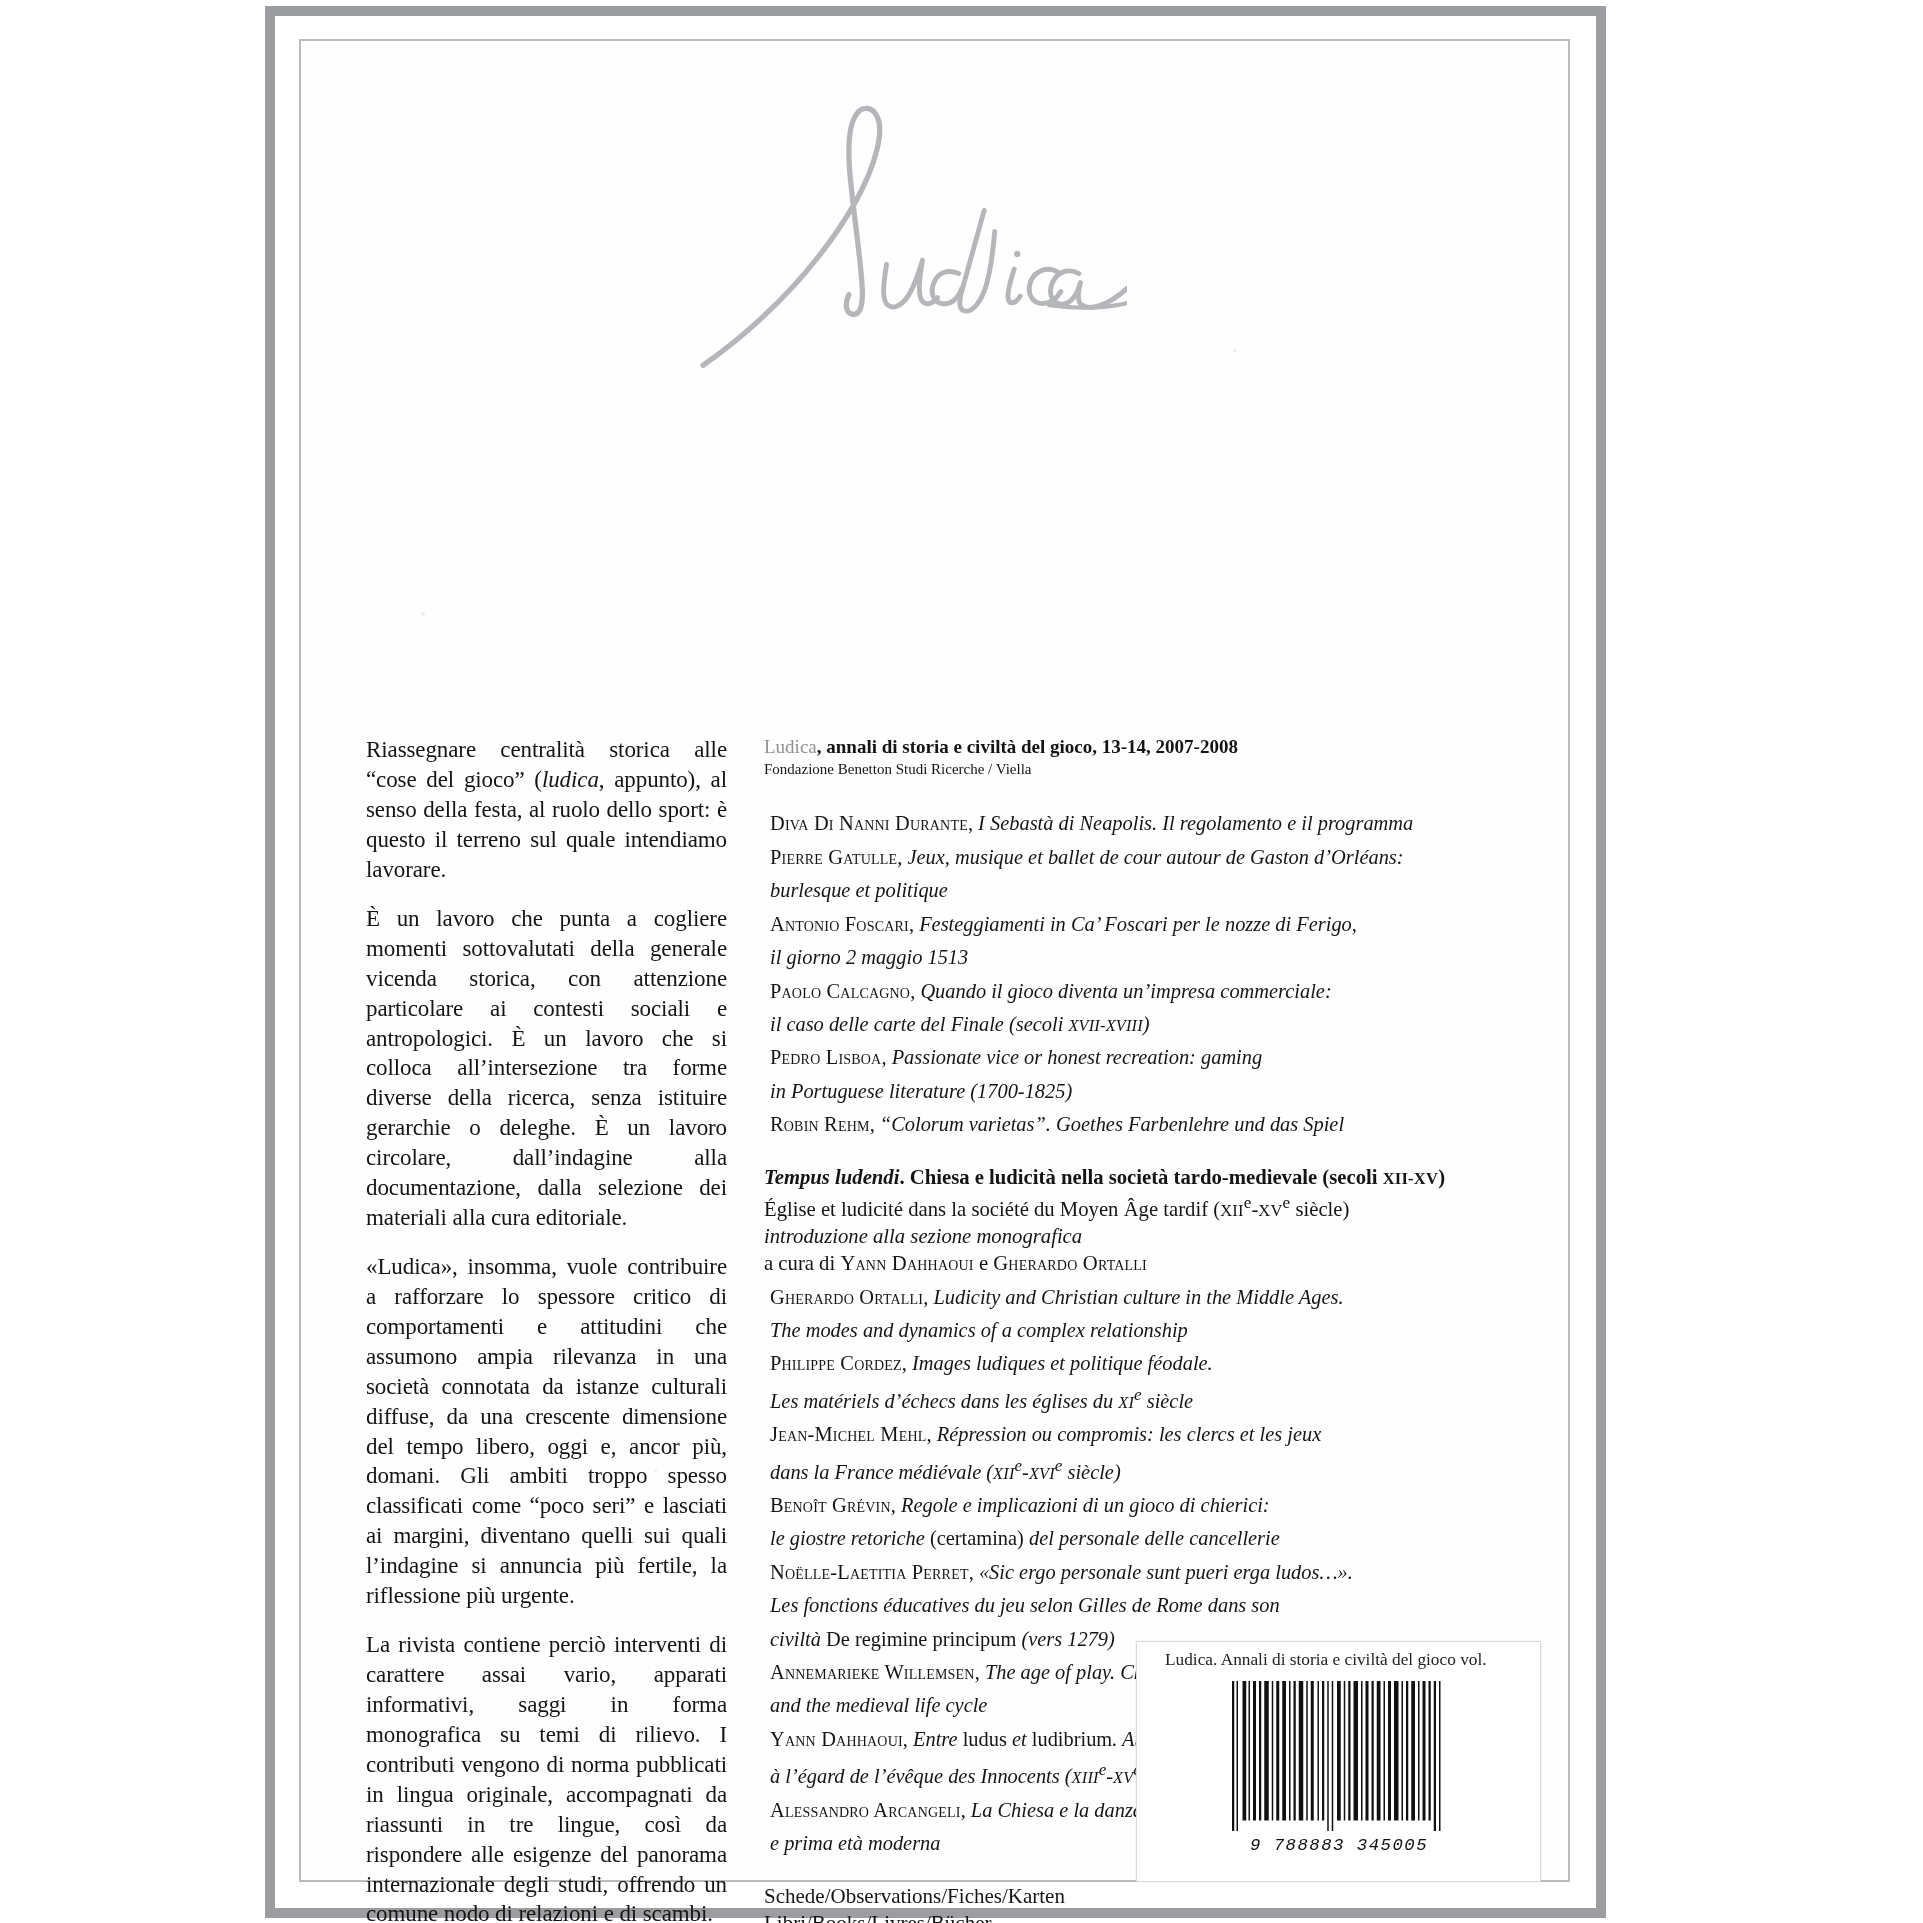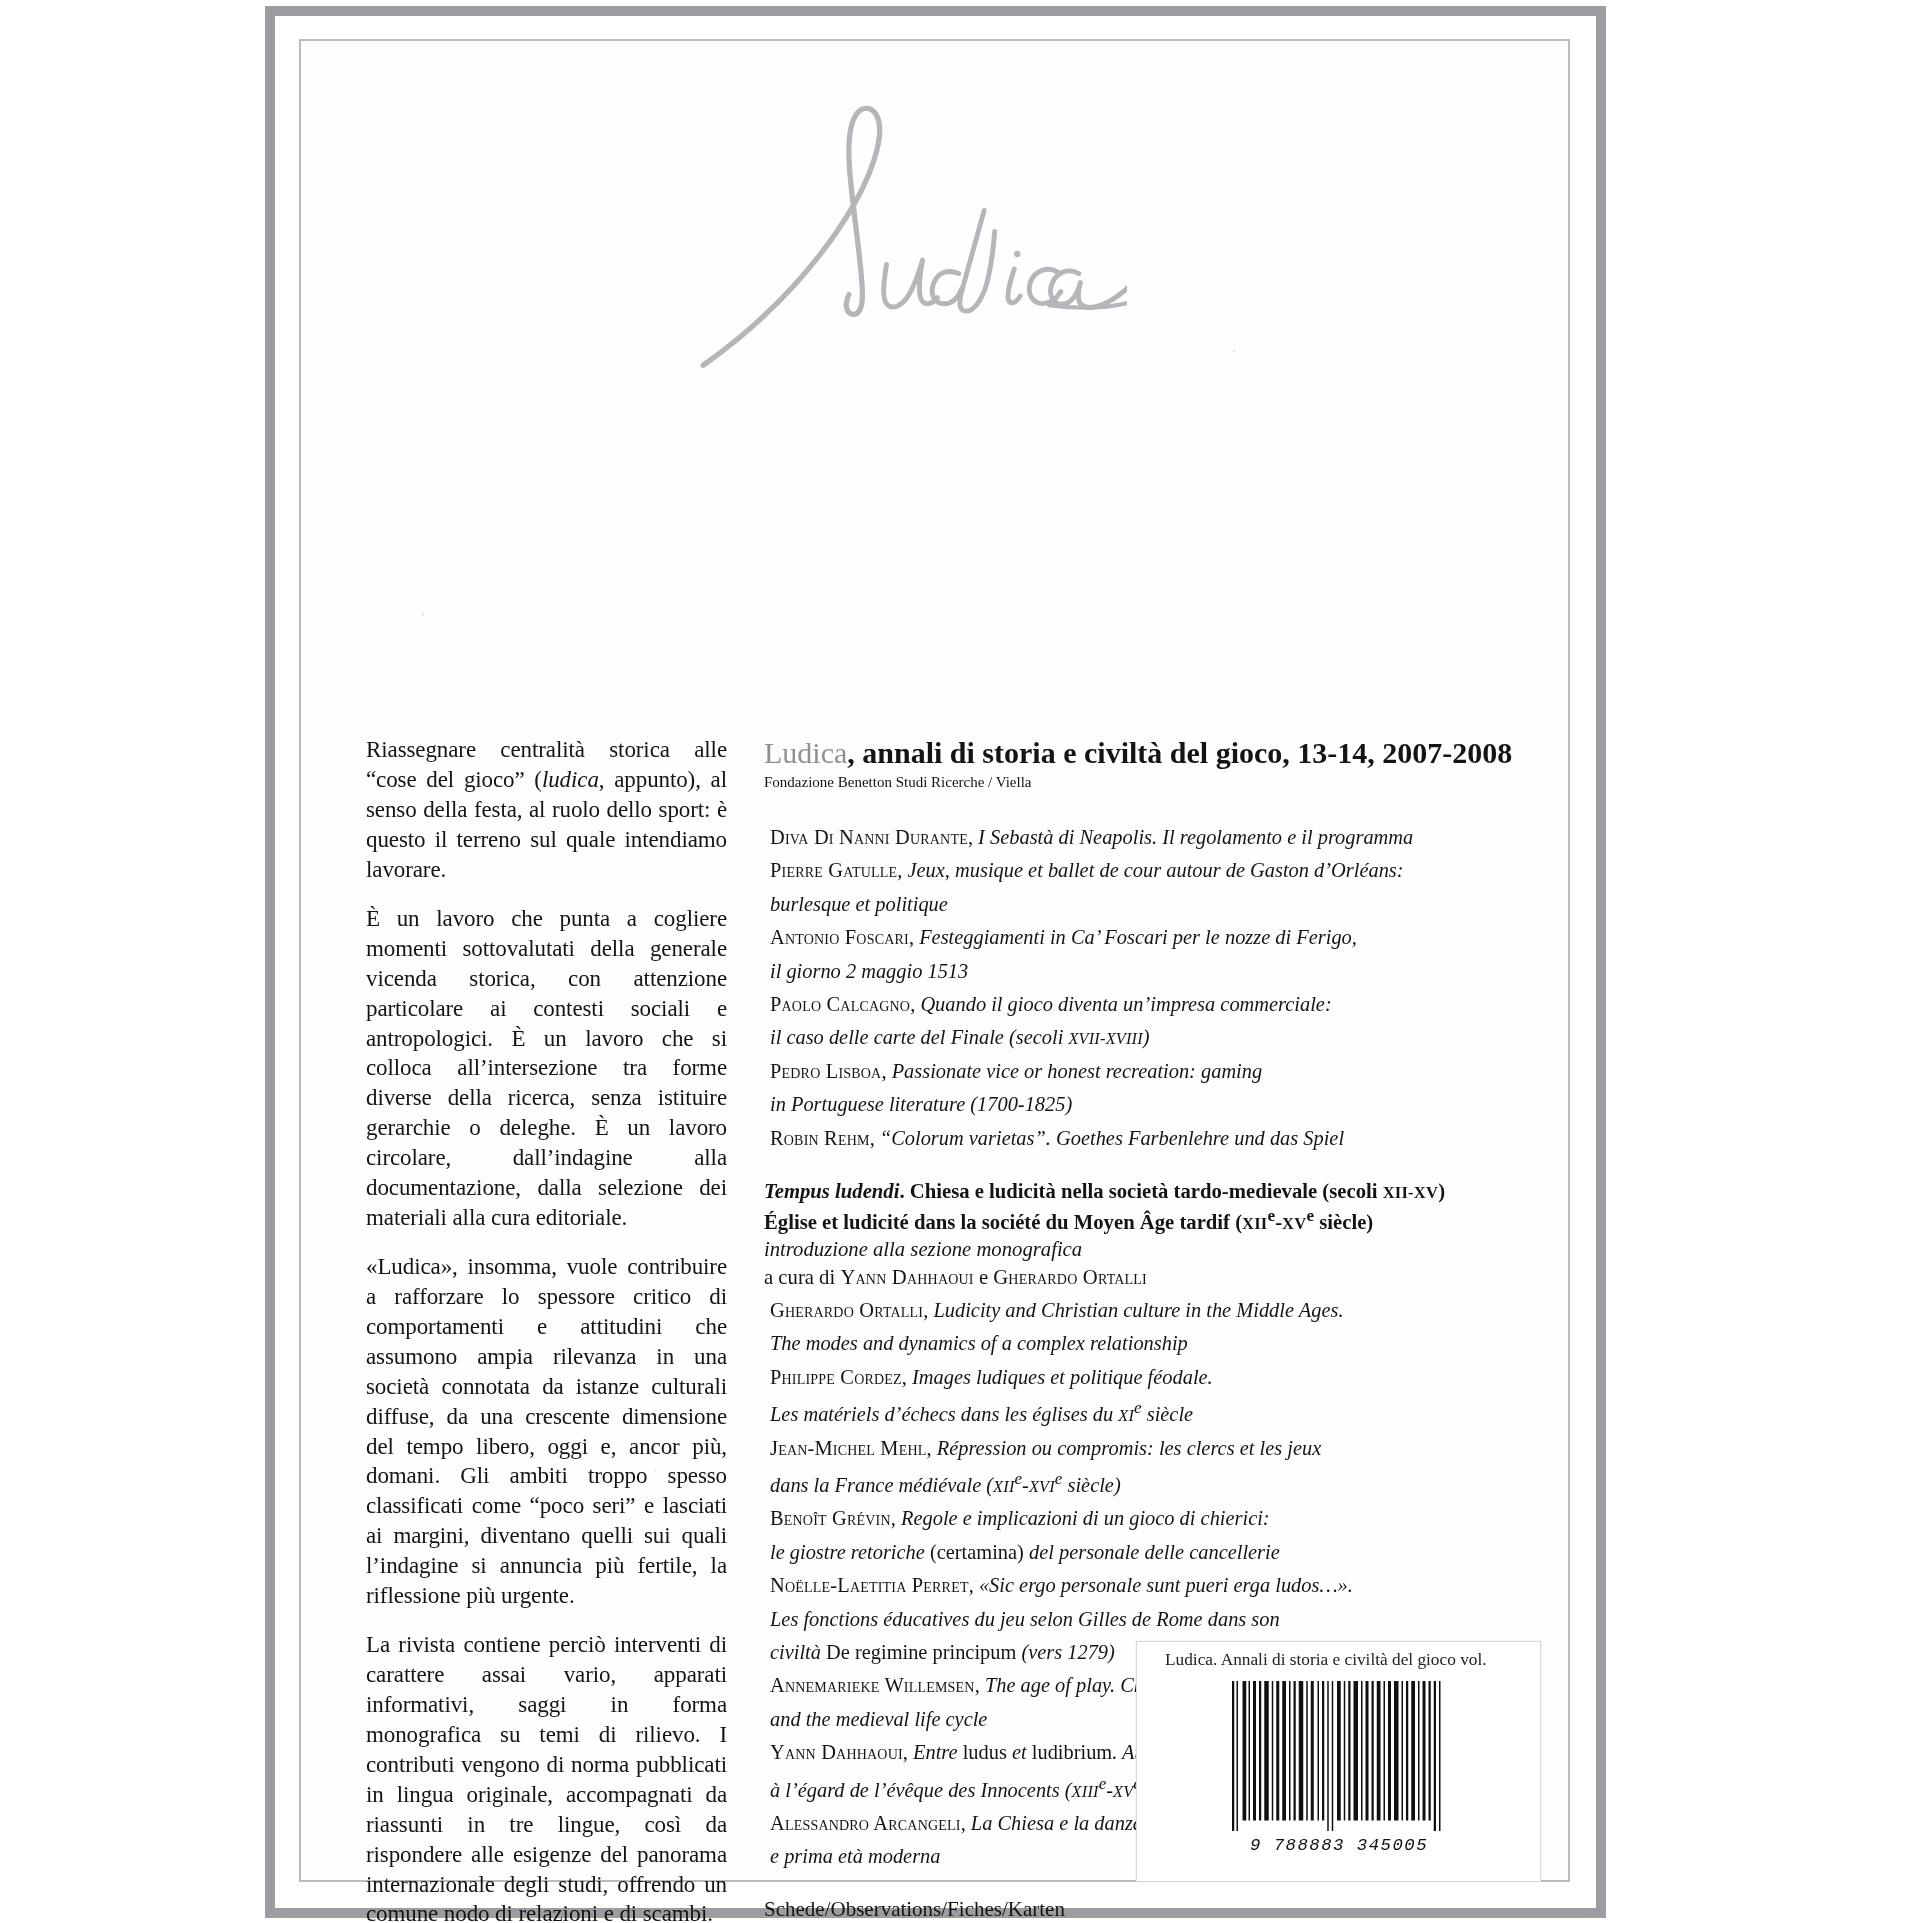--- a/index.html
+++ b/index.html
@@ -72,21 +72,21 @@
 
   #right-col {
     position: absolute;
     left: 764px;
     top: 735px;
     width: 773px;
     color: #141414;
   }
 
   .title-line {
-    font-size: 30px;
+    font-size: 19px;
     font-weight: bold;
     line-height: 1.22;
     margin-bottom: 1.5px;
   }
   .title-line .ludica-word {
     color: #8e9094;
     font-weight: normal;
     font-style: normal;
   }
   .publisher {
@@ -110,21 +110,21 @@
     letter-spacing: 0.2px;
   }
 
   .section-head {
     margin-top: 25.6px;
     font-size: 20.7px;
     line-height: 1.32;
   }
   .section-head .l1 { font-weight: bold; }
   .section-head .l1 .ital { font-style: italic; }
-  .section-head .l2 { font-weight: bold; }
+  .section-head .l2 { font-weight: normal; }
   .section-head .l3 { font-weight: normal; font-style: italic; }
   .section-head .l4 { font-weight: normal; }
 
   .toc2 { margin-top: 1.5px; }
 
   .backmatter {
     margin-top: 25.6px;
     font-size: 21px;
     line-height: 1.30;
   }

